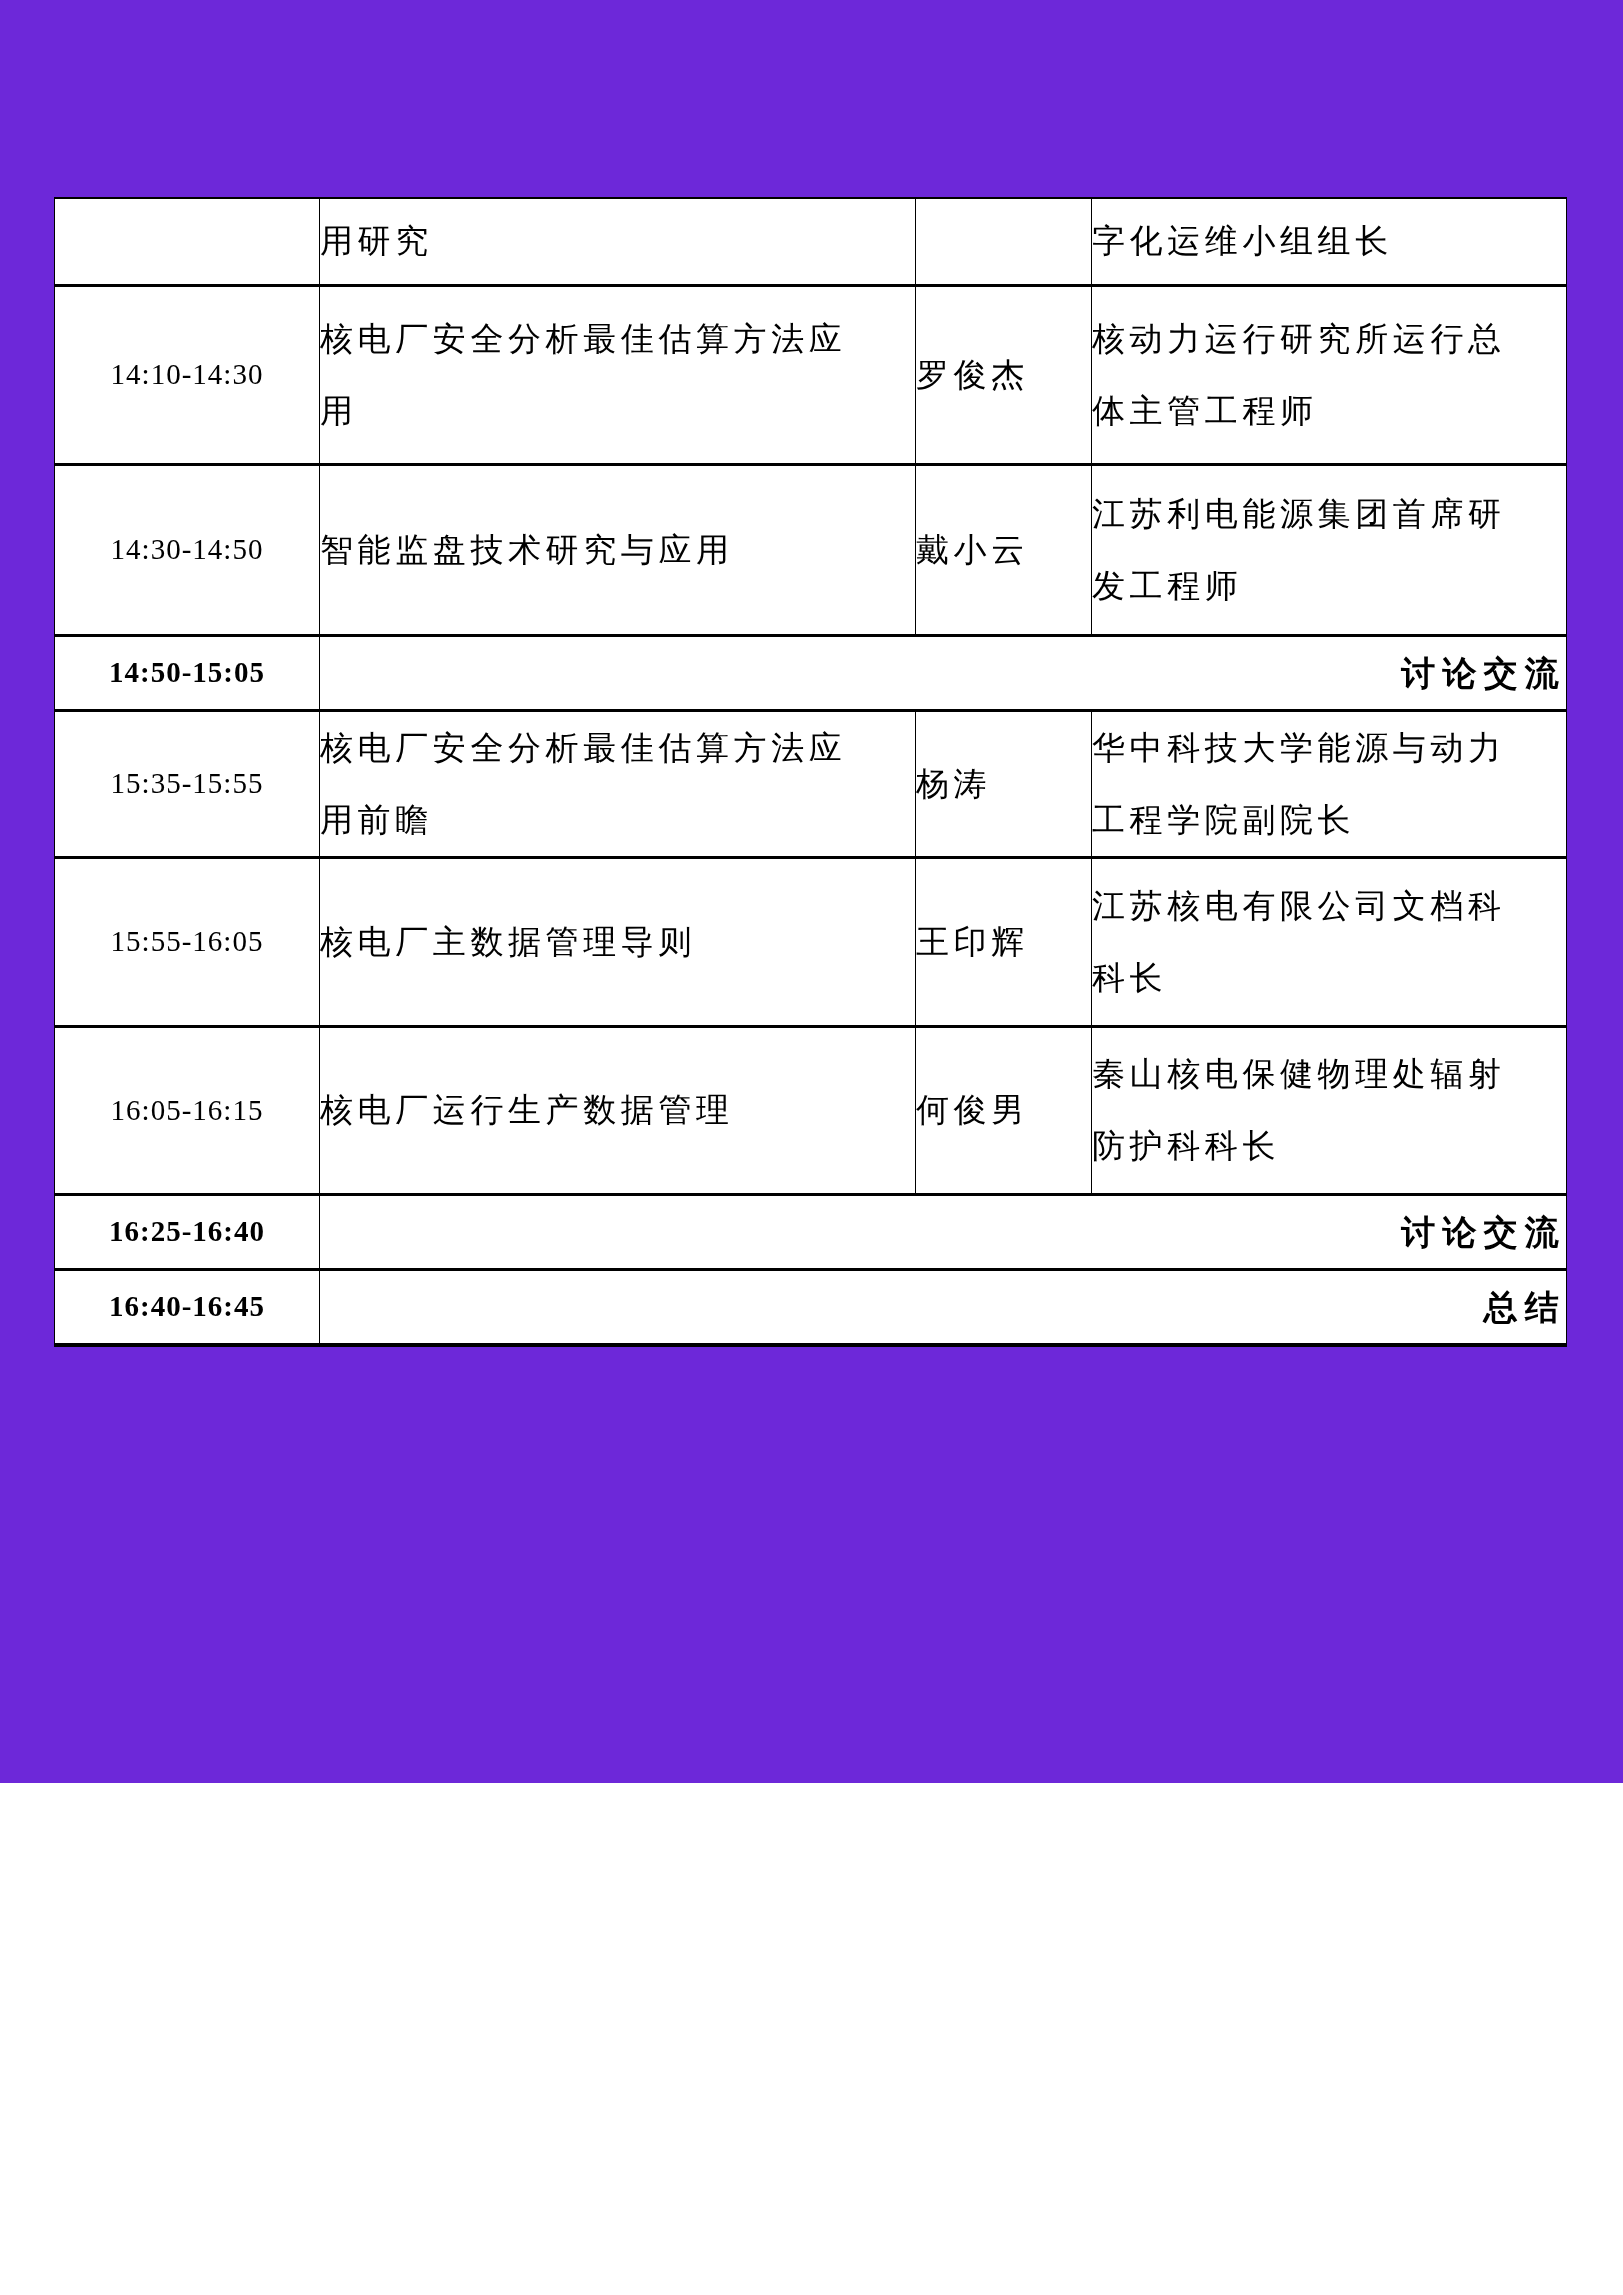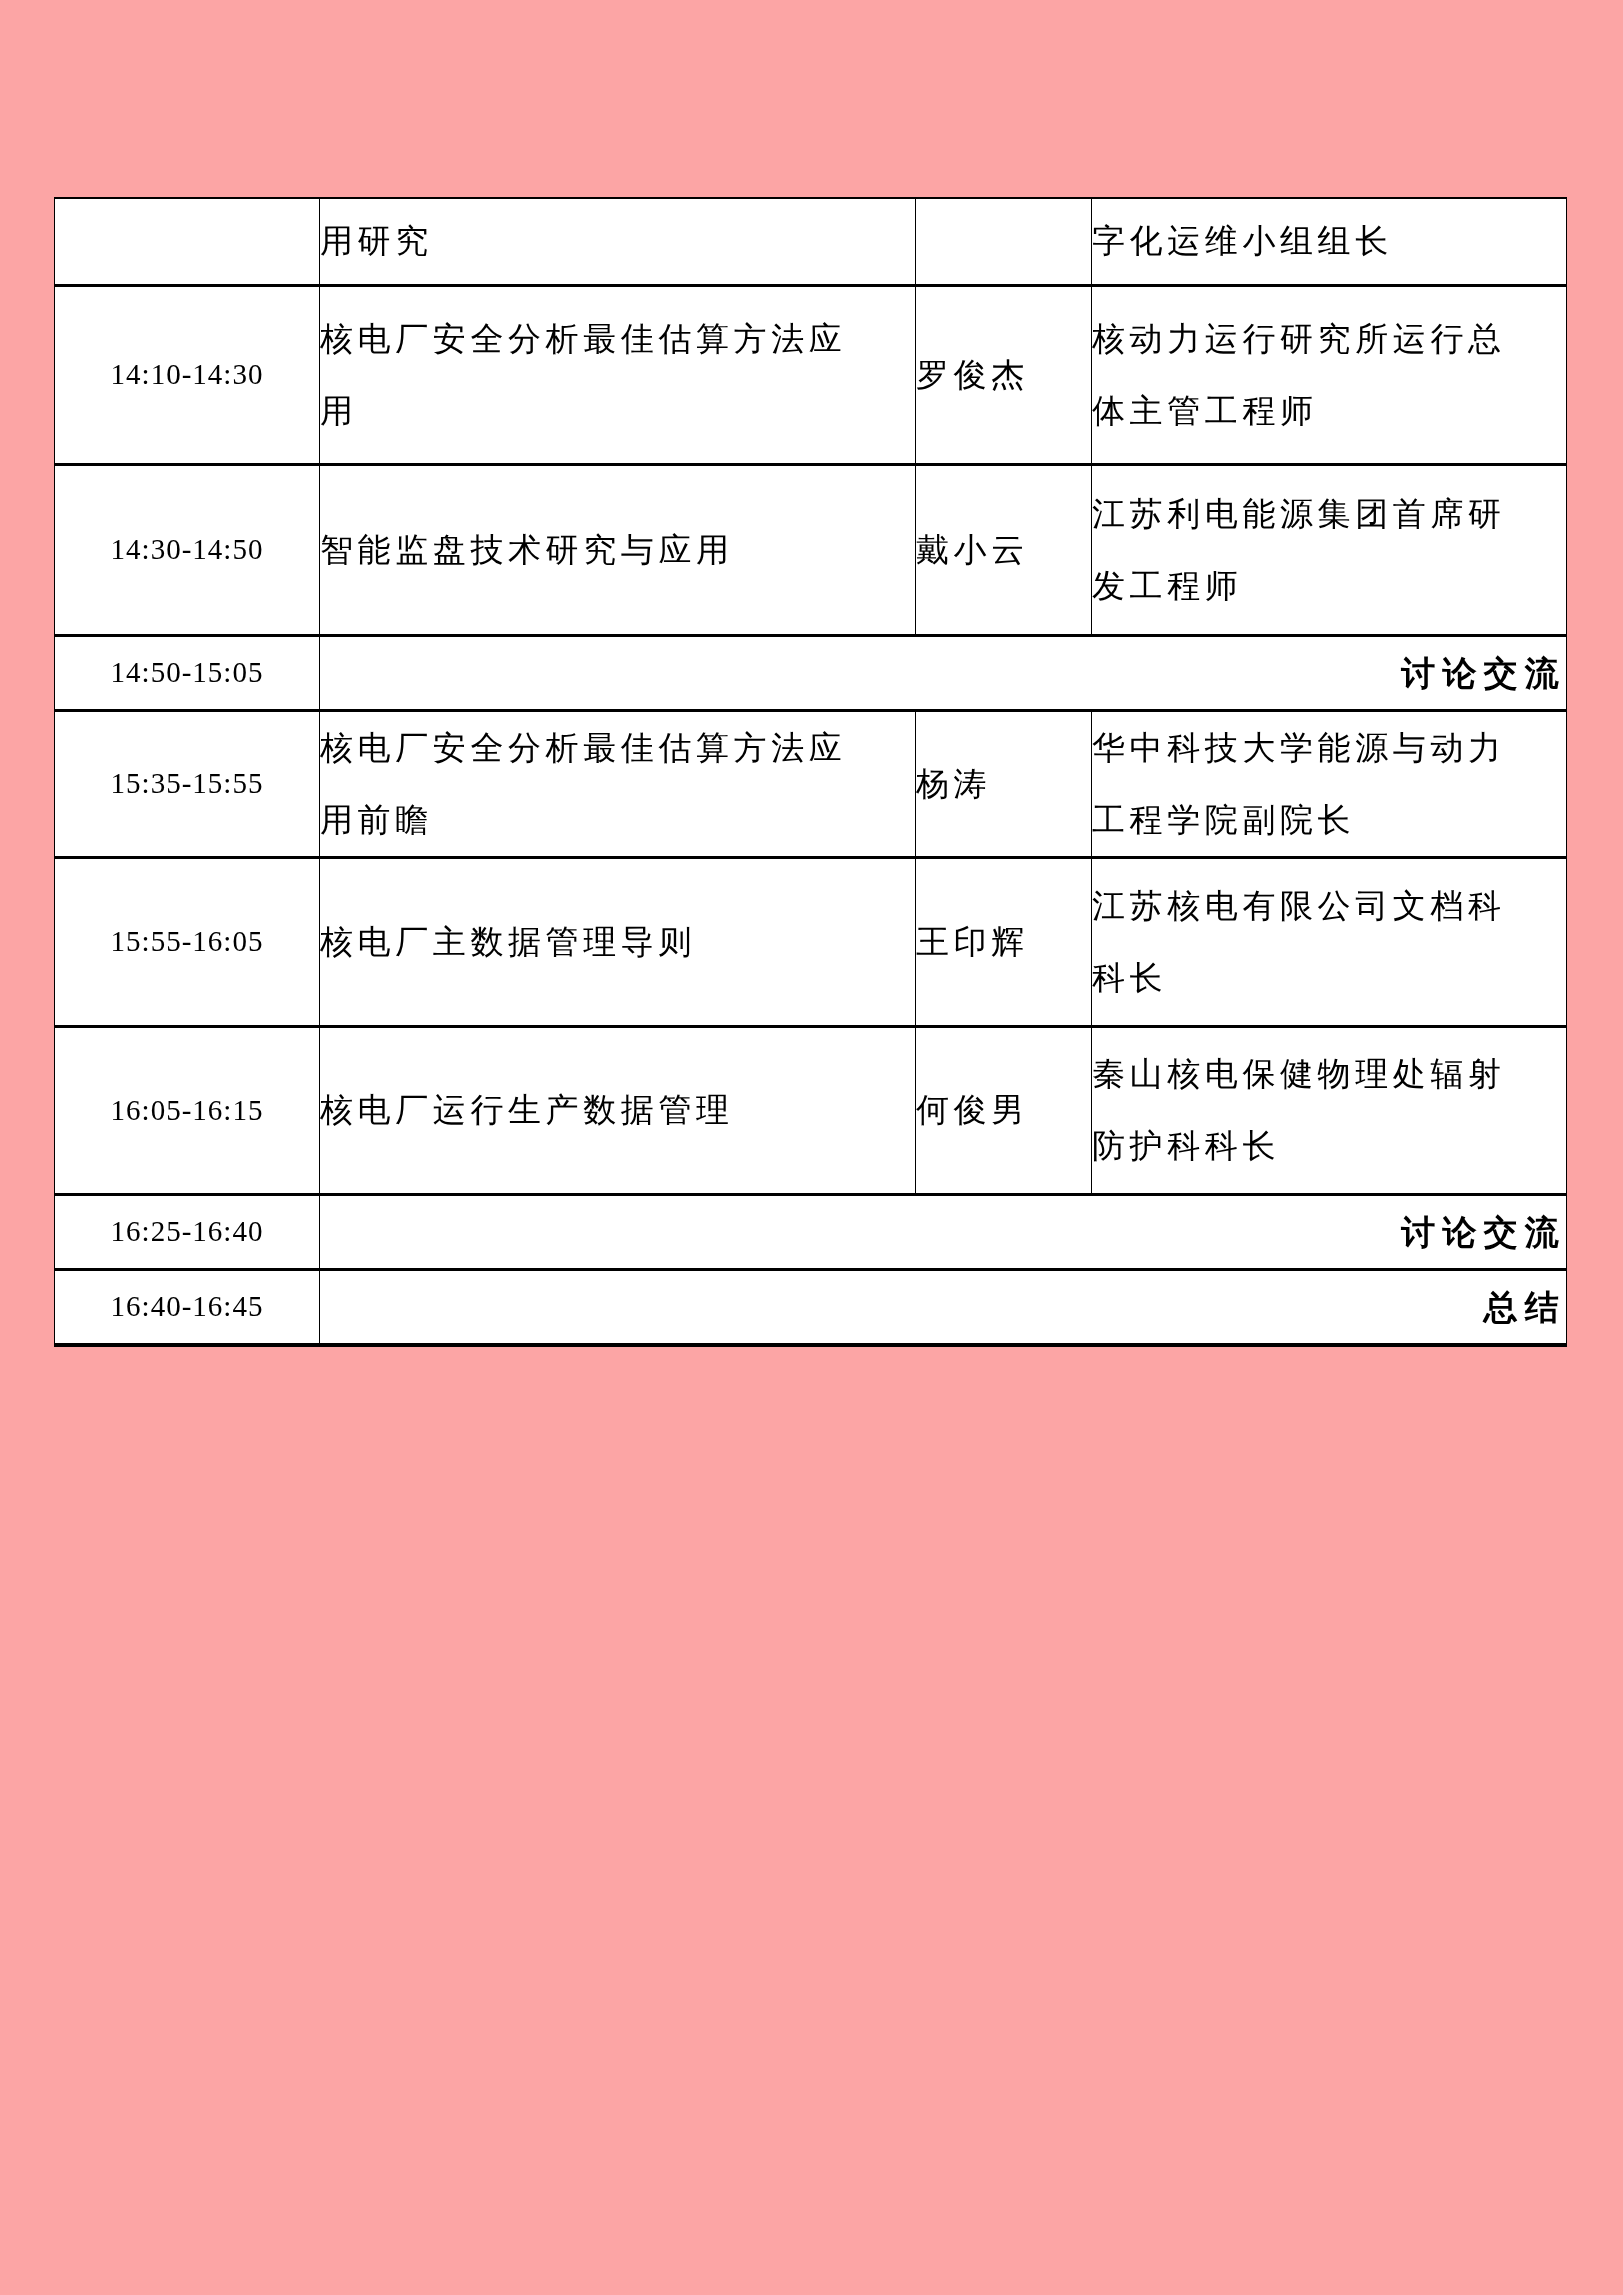--- a/index.html
+++ b/index.html
@@ -3,22 +3,22 @@
 <meta charset="utf-8">
 <style>
   html, body {
     margin: 0;
     padding: 0;
     background: #ffffff;
   }
   .page {
     position: relative;
     width: 1623px;
-    height: 2295px;
-    background: #fca5a5;
+    height: 1783px;
+    background: #6d28d9;
     color: #000000;
     font-family: "DejaVu Serif", "Liberation Serif", serif;
     overflow: hidden;
   }
   table.schedule {
     position: absolute;
     left: 54px;
     top: 197px;
     width: 1512px;
     border-collapse: collapse;
@@ -69,21 +69,21 @@
     padding-right: 6.1px;
   }
   .merged-cell {
     text-align: right;
     font-weight: bold;
     font-size: 34px;
     letter-spacing: 7.2px;
     line-height: 72px;
   }
   tr.bold-row .time-cell {
-    font-weight: normal;
+    font-weight: bold;
   }
 </style>
 </head>
 <body>
 
 <div class="page">
   <table class="schedule">
     <colgroup>
       <col style="width:265px">
       <col style="width:596px">

